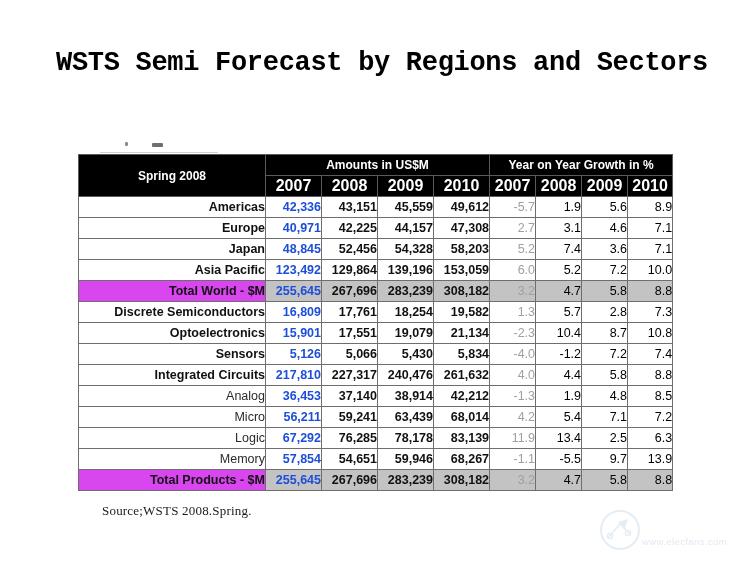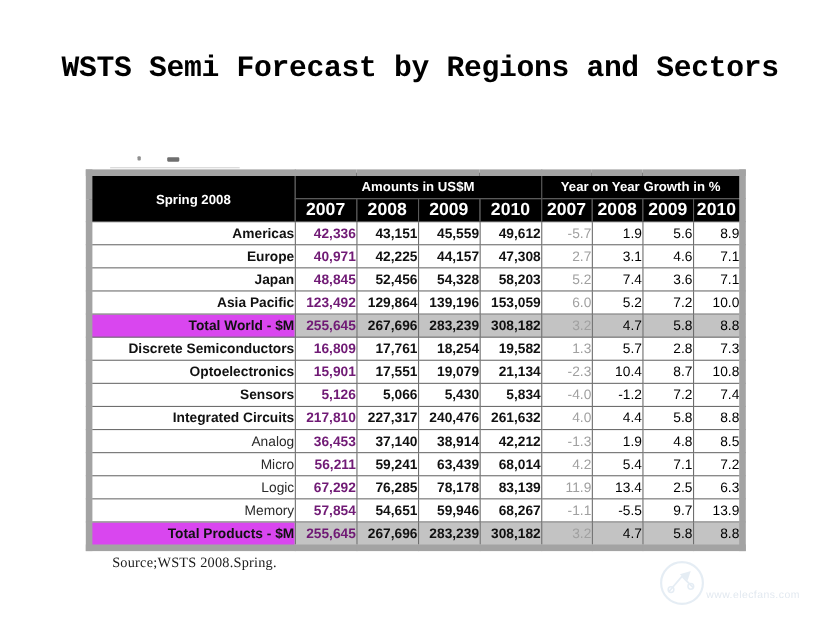--- a/index.html
+++ b/index.html
@@ -89,31 +89,31 @@
     font-size:12.5px;
     font-weight:bold;
     color:#111;
     text-align:right;
     padding-right:3px;
     height:20px;
     line-height:20px;
     background:#ffffff;
     white-space:nowrap;
   }
-  td.num.dim{color:#701a75;}
+  td.num.dim{color:#1d4ed8;}
   td.num.pct{font-weight:normal;color:#000000;}
   td.num.pct.dim{color:#a0a0a0;font-weight:normal;}
   tr.total td{background:#c3c3c3;}
   tr.total td.rowlabel{background:#d946ef;}
   tr.total td.num{background:#c3c3c3;}
   tr.sub-row td.num{font-weight:bold;}
   tr.sub-row td.num.pct{font-weight:normal;}
   
   #table-wrap{border:0;}
-  table.forecast{border:6px solid #a3a3a3;}
+  table.forecast{border:1px solid #a3a3a3;}
   
   .source-note{
     position:absolute;
     left:102px;top:503px;
     font-family:"Liberation Serif",serif;
     font-size:13px;
     color:#1b1b1b;
     letter-spacing:0.2px;
     white-space:nowrap;
   }

